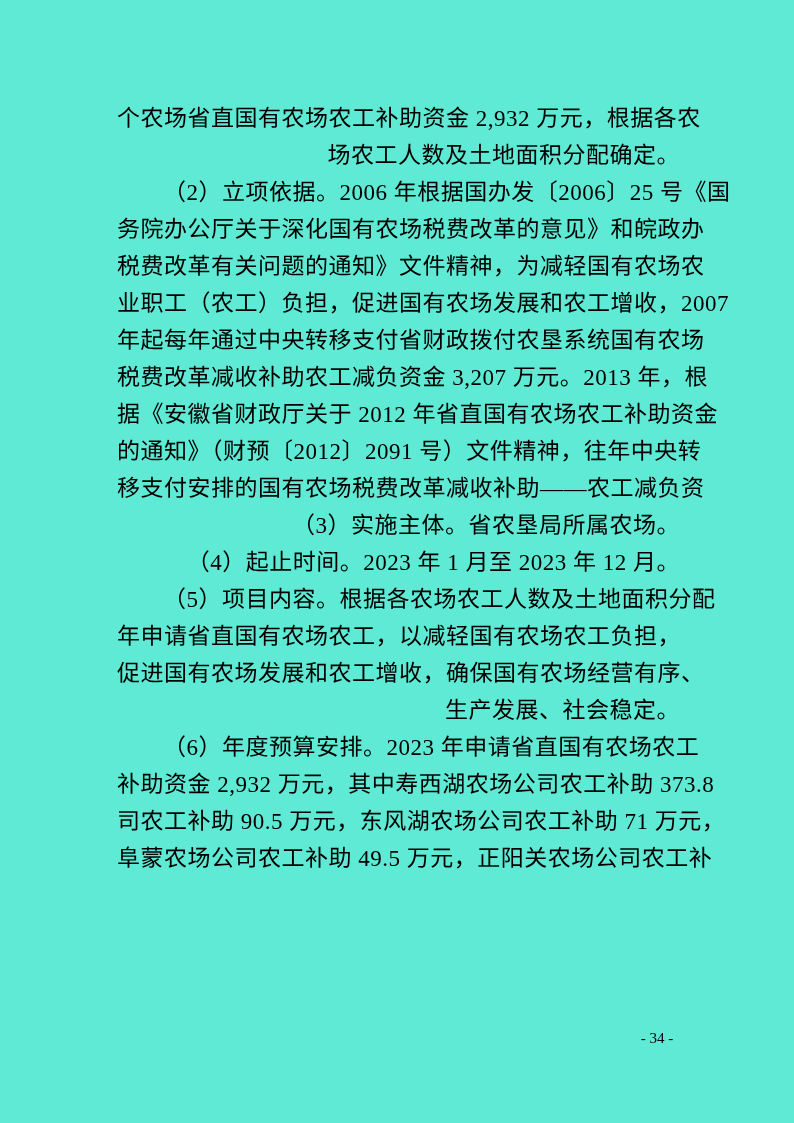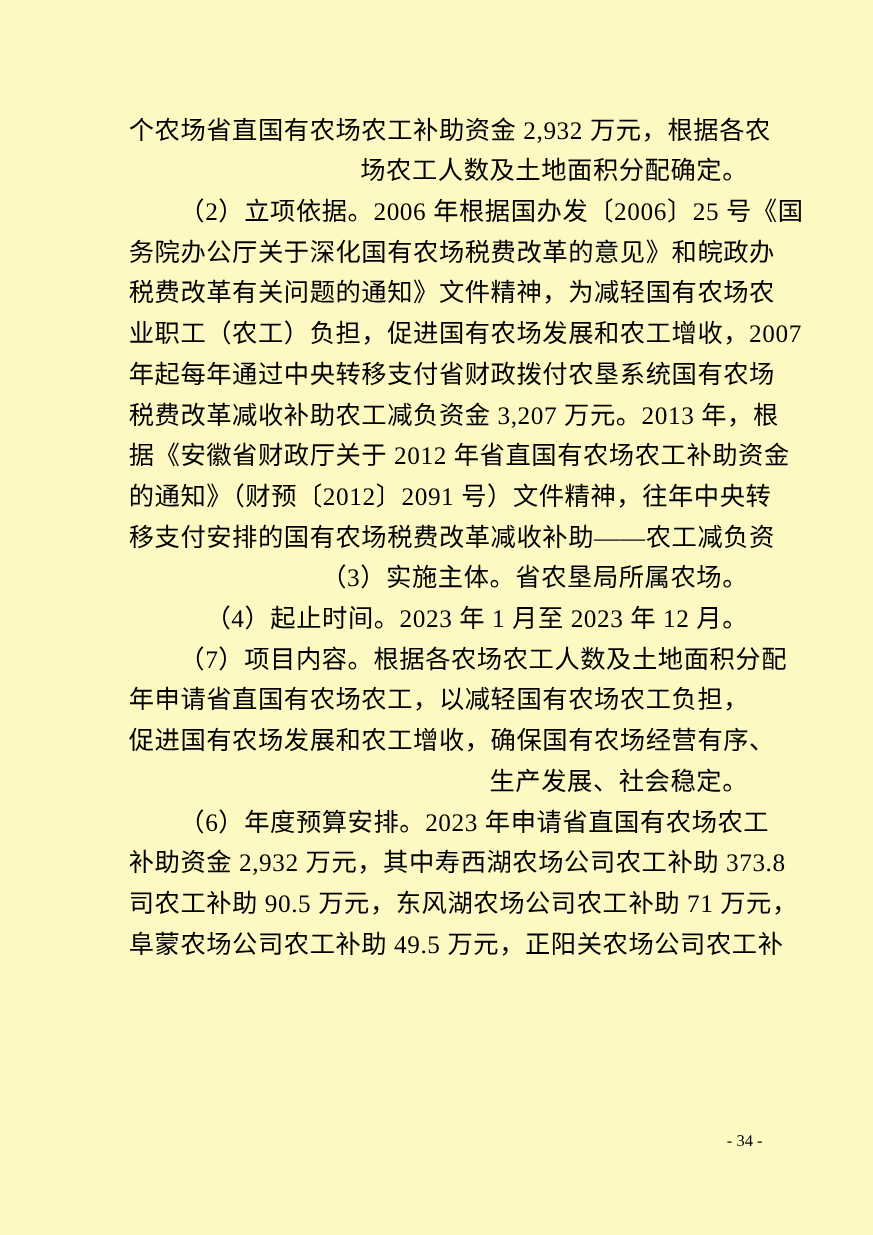--- a/index.html
+++ b/index.html
@@ -4,21 +4,21 @@
 <style>
   html, body {
     margin: 0;
     padding: 0;
     background: #ffffff;
   }
   .page {
     position: relative;
     width: 794px;
     height: 1123px;
-    background: #fef9c3;
+    background: #5eead4;
     overflow: hidden;
     font-family: "Liberation Serif", "DejaVu Serif", serif;
     color: #000000;
   }
   .body-text {
     position: absolute;
     left: 117px;
     top: 100px;
     width: 563px;
     font-size: 23px;
@@ -39,21 +39,21 @@
   
   .line.last {
     text-align: right;
   }
   
   .line.indent {
     text-indent: 2em;
   }
   .page-number {
     position: absolute;
-    left: 648px;
+    left: 628px;
     top: 1028px;
     width: 58px;
     text-align: center;
     font-size: 15px;
     line-height: 20px;
     color: #000000;
   }
 </style>
 </head>
 <body>
@@ -66,21 +66,21 @@
     <div class="line fill">务院办公厅关于深化国有农场税费改革的意见》和皖政办</div>
     <div class="line fill">税费改革有关问题的通知》文件精神，为减轻国有农场农</div>
     <div class="line fill">业职工（农工）负担，促进国有农场发展和农工增收，2007</div>
     <div class="line fill">年起每年通过中央转移支付省财政拨付农垦系统国有农场</div>
     <div class="line fill">税费改革减收补助农工减负资金 3,207 万元。2013 年，根</div>
     <div class="line fill">据《安徽省财政厅关于 2012 年省直国有农场农工补助资金</div>
     <div class="line fill">的通知》（财预〔2012〕2091 号）文件精神，往年中央转</div>
     <div class="line fill">移支付安排的国有农场税费改革减收补助——农工减负资</div>
     <div class="line last indent">（3）实施主体。省农垦局所属农场。</div>
     <div class="line last indent">（4）起止时间。2023 年 1 月至 2023 年 12 月。</div>
-    <div class="line fill indent">（7）项目内容。根据各农场农工人数及土地面积分配</div>
+    <div class="line fill indent">（5）项目内容。根据各农场农工人数及土地面积分配</div>
     <div class="line fill">年申请省直国有农场农工，以减轻国有农场农工负担，</div>
     <div class="line fill">促进国有农场发展和农工增收，确保国有农场经营有序、</div>
     <div class="line last">生产发展、社会稳定。</div>
     <div class="line fill indent">（6）年度预算安排。2023 年申请省直国有农场农工</div>
     <div class="line fill">补助资金 2,932 万元，其中寿西湖农场公司农工补助 373.8</div>
     <div class="line fill">司农工补助 90.5 万元，东风湖农场公司农工补助 71 万元，</div>
     <div class="line fill">阜蒙农场公司农工补助 49.5 万元，正阳关农场公司农工补</div>
   </div>
 
   <div class="page-number">- 34 -</div>

